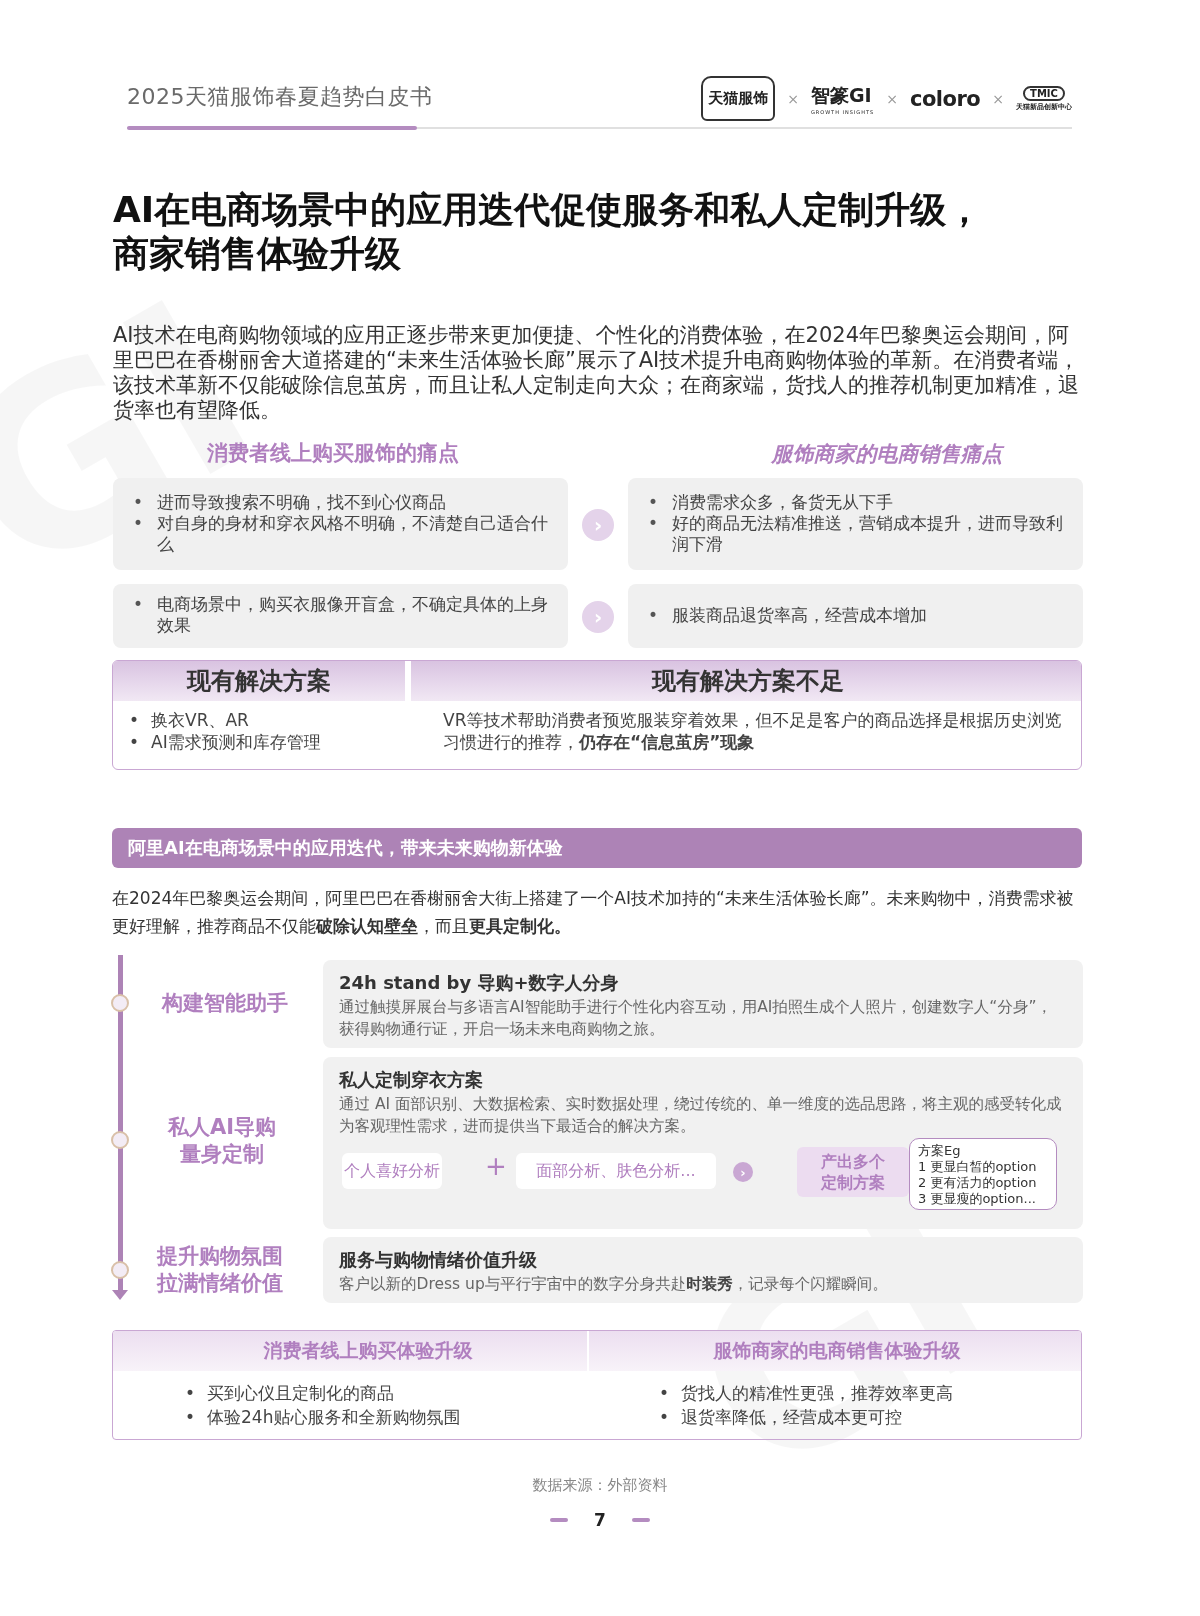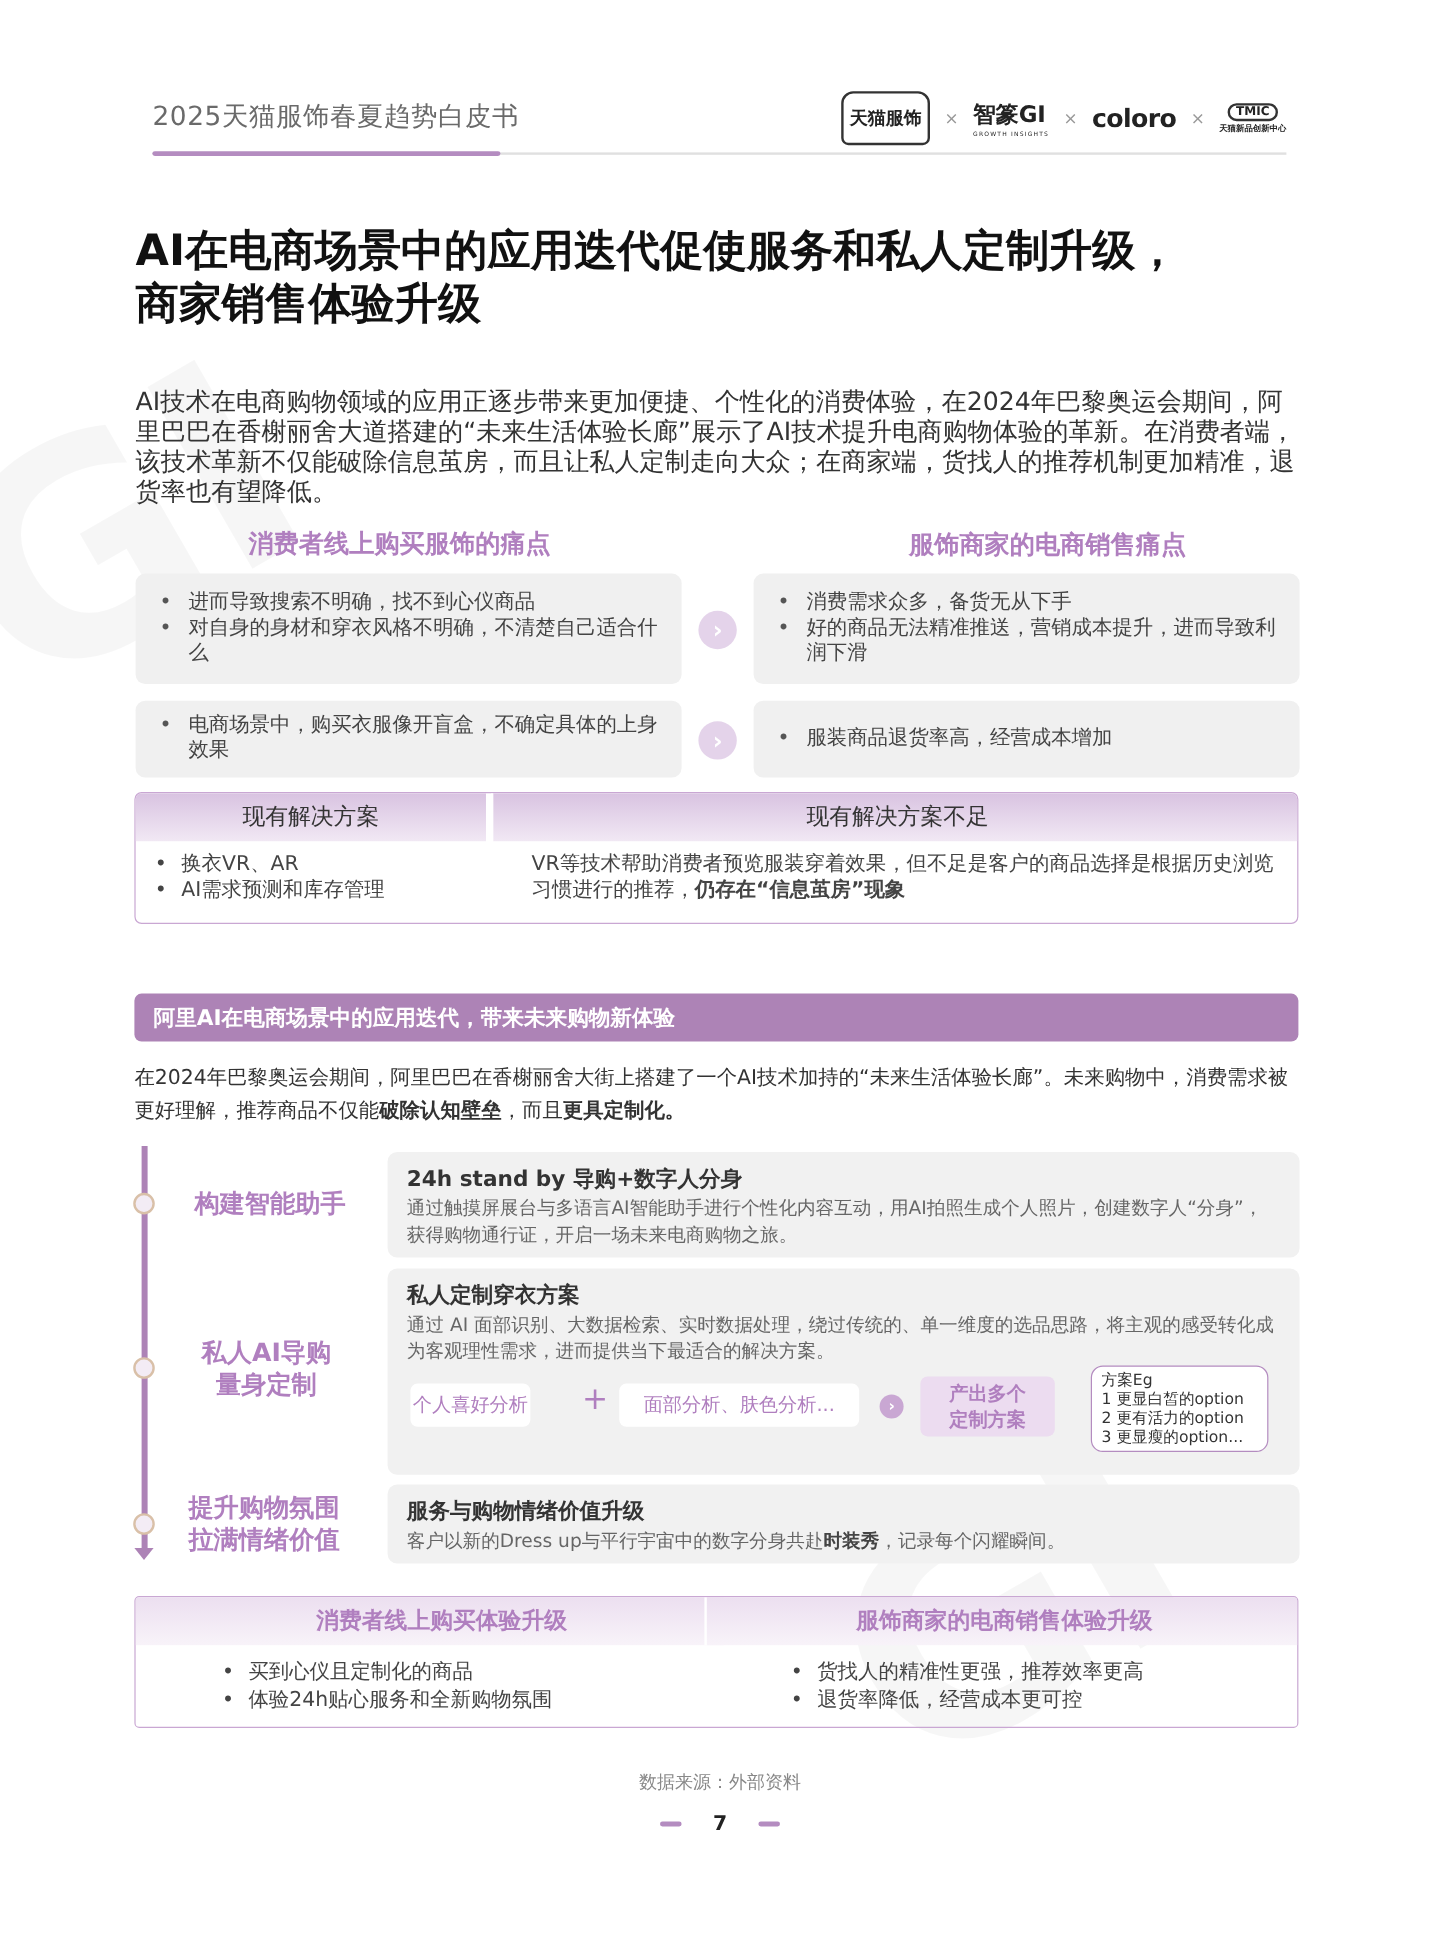--- a/index.html
+++ b/index.html
@@ -21,21 +21,21 @@
   .page-title { left:113px; top:188px; width:960px; font-size:36px; font-weight:bold; color:#111; line-height:44px; }
   .intro { left:113px; top:323px; width:970px; font-size:21px; line-height:25px; color:#333; }
   .col-h { font-size:21px; font-weight:bold; color:#b07fbf; text-align:center; }
   .card { position:absolute; background:#f0f0f0; border-radius:8px; font-size:17px; color:#444; line-height:21px; box-sizing:border-box; }
   .card ul { margin:0; padding:0 0 0 30px; list-style:none; }
   .card li { position:relative; }
   .card li::before { content:"•"; position:absolute; left:-24px; color:#555; }
   .arrow-circle { position:absolute; width:32px; height:32px; border-radius:50%; background:#e4d3ea; color:#fff; font-weight:bold;
                   display:flex; align-items:center; justify-content:center; font-size:20px; }
   .sol-box { left:112px; top:660px; width:970px; height:110px; border:1.5px solid #c9a7d3; border-radius:6px; position:absolute; box-sizing:border-box; overflow:hidden; }
-  .sol-head { position:absolute; top:0; height:40px; background:linear-gradient(#d9c3e1,#f1e8f4); font-size:19px; font-weight:normal; color:#333;
+  .sol-head { position:absolute; top:0; height:40px; background:linear-gradient(#d9c3e1,#f1e8f4); font-size:24px; font-weight:bold; color:#333;
               display:flex; align-items:center; justify-content:center; }
   .sol-body { position:absolute; top:48px; font-size:17px; color:#444; line-height:22px; }
   .sol-body ul { margin:0; padding:0 0 0 28px; list-style:none; }
   .sol-body li { position:relative; }
   .sol-body li::before { content:"•"; position:absolute; left:-22px; }
   .bar { left:112px; top:828px; width:970px; height:40px; background:#ad83b6; border-radius:6px; color:#fff; font-size:18px; font-weight:bold;
          box-sizing:border-box; padding-left:16px; display:flex; align-items:center; }
   .para2 { left:112px; top:884px; width:975px; font-size:17px; line-height:28px; color:#333; }
   .timeline { left:118px; top:955px; width:5px; height:340px; background:#ad83b6; }
   .tl-arrow { left:112px; top:1290px; width:0; height:0; border-left:8px solid transparent; border-right:8px solid transparent; border-top:10px solid #ad83b6; }
@@ -87,21 +87,21 @@
 <div class="abs header-rule-accent"></div>
 
 <div class="abs page-title">
   <div>AI在电商场景中的应用迭代促使服务和私人定制升级，</div>
   <div>商家销售体验升级</div>
 </div>
 
 <div class="abs intro">AI技术在电商购物领域的应用正逐步带来更加便捷、个性化的消费体验，在2024年巴黎奥运会期间，阿里巴巴在香榭丽舍大道搭建的“未来生活体验长廊”展示了AI技术提升电商购物体验的革新。在消费者端，该技术革新不仅能破除信息茧房，而且让私人定制走向大众；在商家端，货找人的推荐机制更加精准，退货率也有望降低。</div>
 
 <div class="abs col-h" style="left:113px;top:439px;width:440px;">消费者线上购买服饰的痛点</div>
-<div class="abs col-h" style="left:648px;top:440px;width:450px;">服饰商家的电商销售痛点</div>
+<div class="abs col-h" style="left:662px;top:440px;width:450px;font-style:italic;">服饰商家的电商销售痛点</div>
 
 <div class="card" style="left:113px;top:478px;width:455px;height:92px;padding:14px 14px;">
   <ul>
     <li>进而导致搜索不明确，找不到心仪商品</li>
     <li>对自身的身材和穿衣风格不明确，不清楚自己适合什么</li>
   </ul>
 </div>
 <div class="arrow-circle" style="left:582px;top:509px;">›</div>
 <div class="card" style="left:628px;top:478px;width:455px;height:92px;padding:14px 14px;">
   <ul>
@@ -160,21 +160,21 @@
   <div>量身定制</div>
 </div>
 <div class="feat" style="top:1057px;height:172px;">
   <div class="feat-t">私人定制穿衣方案</div>
   <div class="feat-d">通过 AI 面部识别、大数据检索、实时数据处理，绕过传统的、单一维度的选品思路，将主观的感受转化成为客观理性需求，进而提供当下最适合的解决方案。</div>
 </div>
 <div class="pill" style="left:342px;top:1153px;width:100px;height:36px;">个人喜好分析</div>
 <div class="plus" style="left:485px;top:1151px;">+</div>
 <div class="pill" style="left:516px;top:1153px;width:200px;height:36px;">面部分析、肤色分析...</div>
 <div class="arrow-circle" style="left:733px;top:1162px;width:20px;height:20px;font-size:13px;background:#c9a7d3;">›</div>
-<div class="out" style="left:767px;top:1147px;width:112px;height:50px;">
+<div class="out" style="left:797px;top:1147px;width:112px;height:50px;">
   <div>
       <div>产出多个</div>
       <div>定制方案</div>
     </div>
 </div>
 <div class="eg" style="left:909px;top:1138px;width:148px;height:72px;">
   <div>方案Eg</div>
   <div>1 更显白皙的option</div>
   <div>2 更有活力的option</div>
   <div>3 更显瘦的option...</div>

